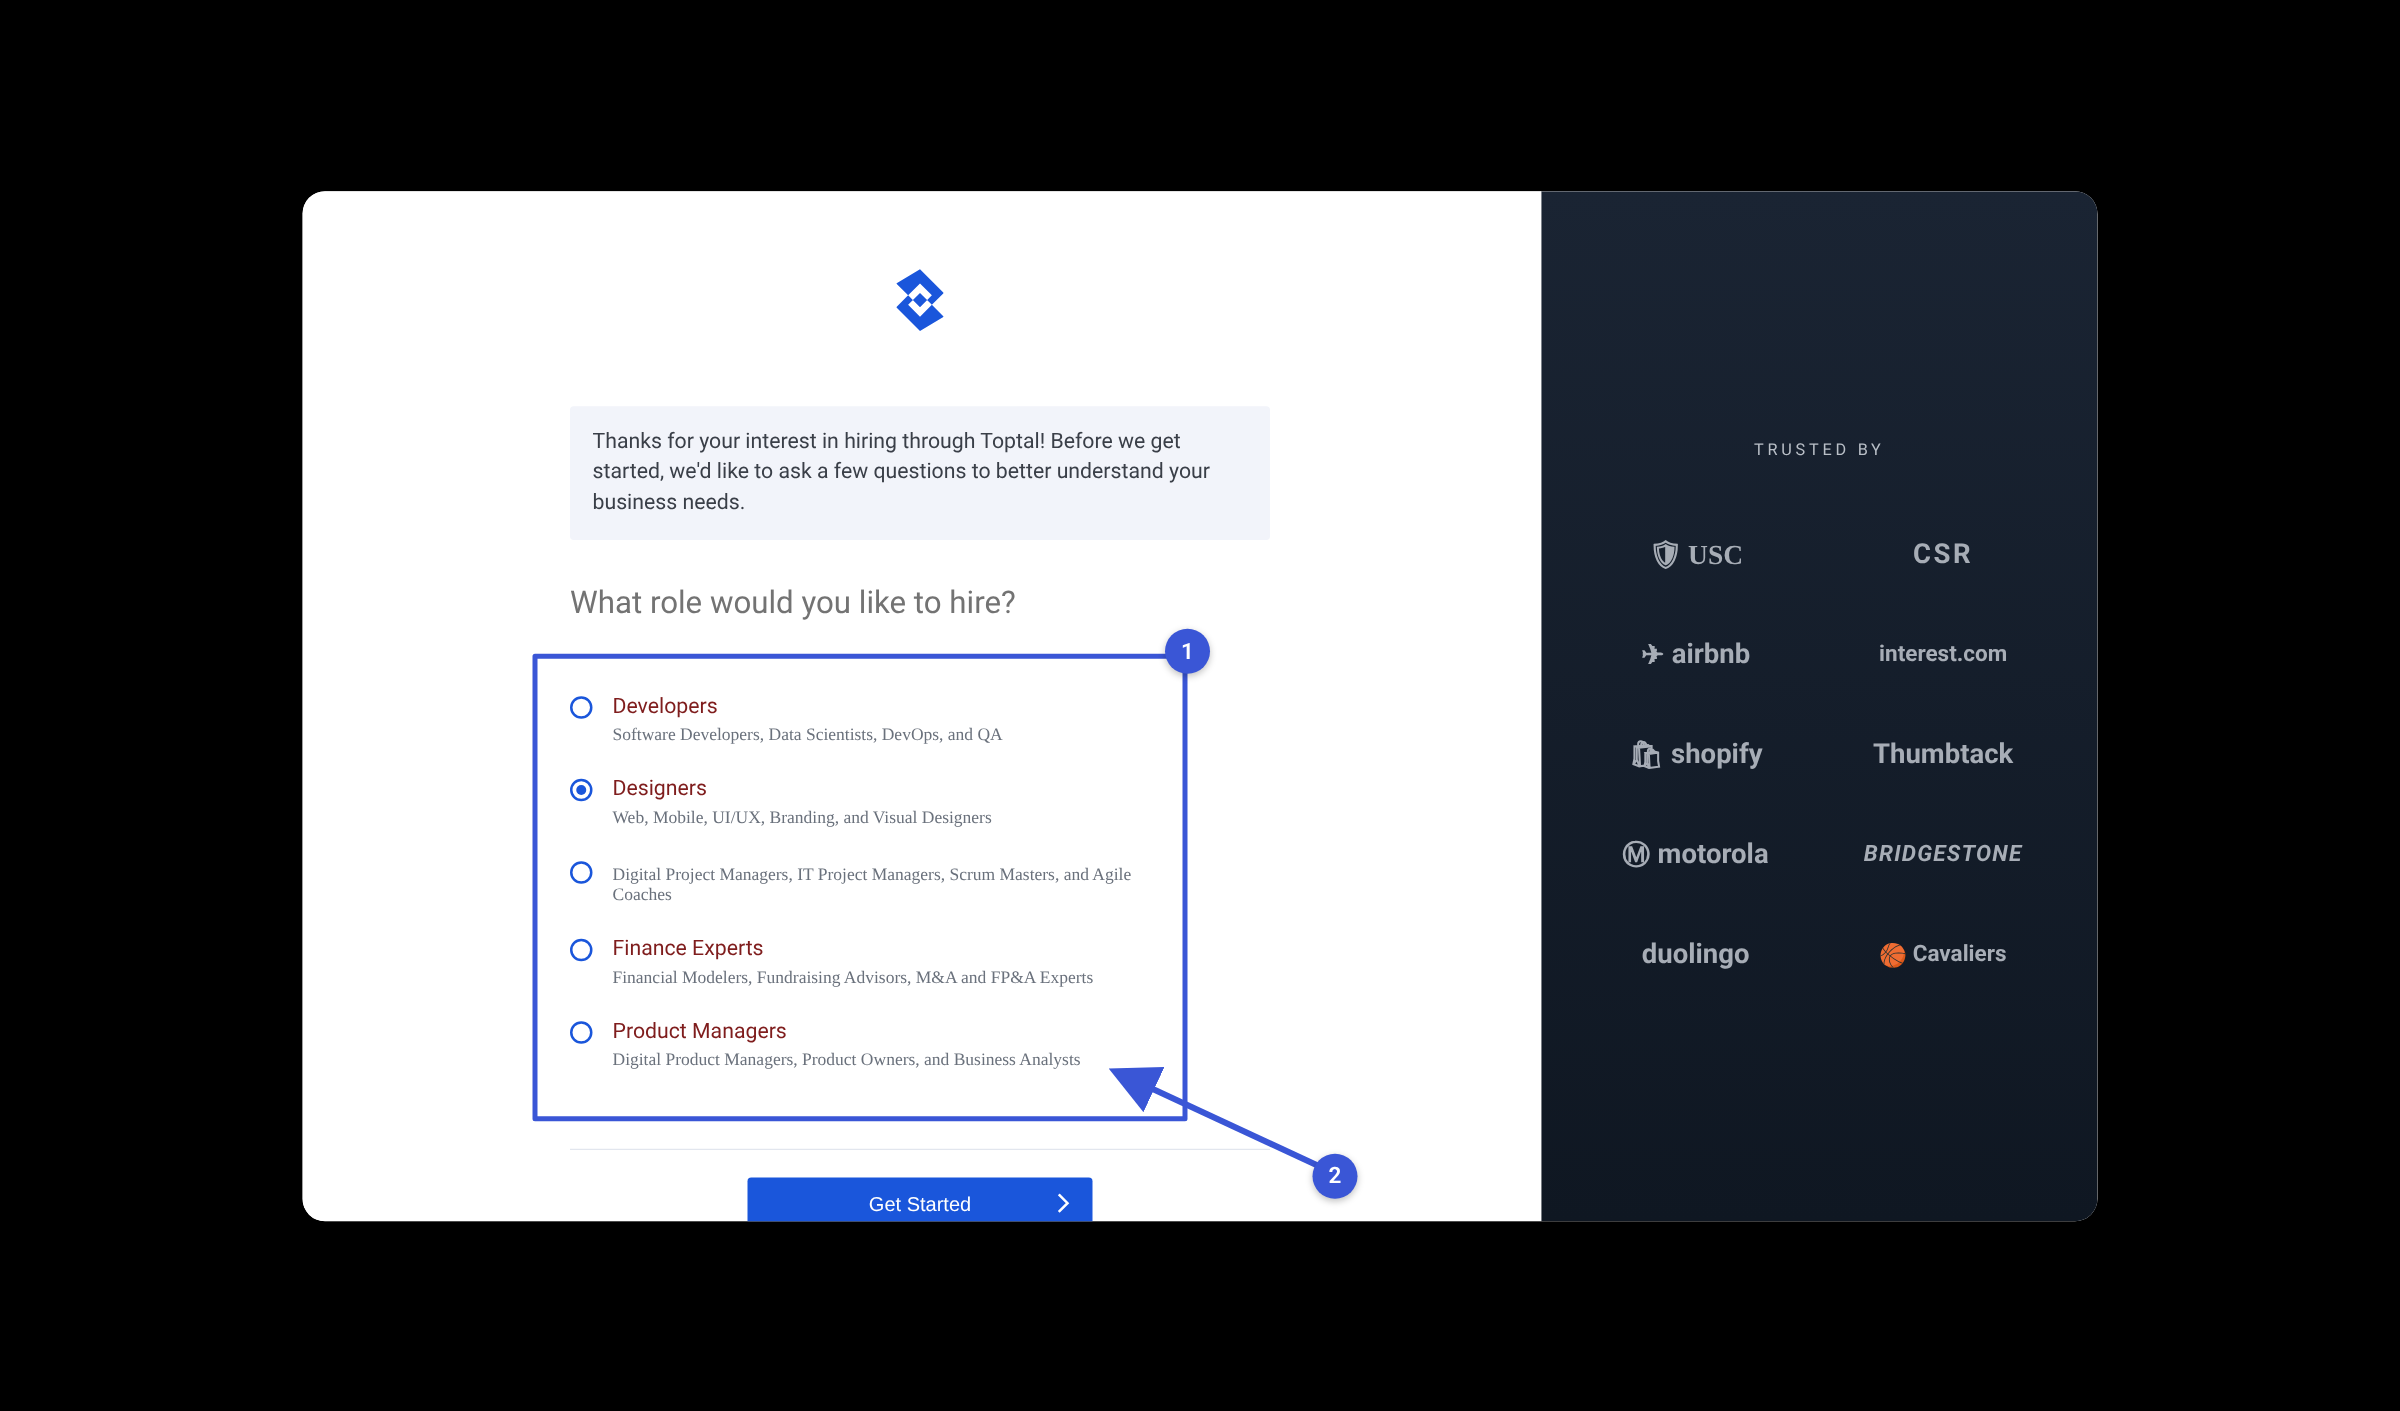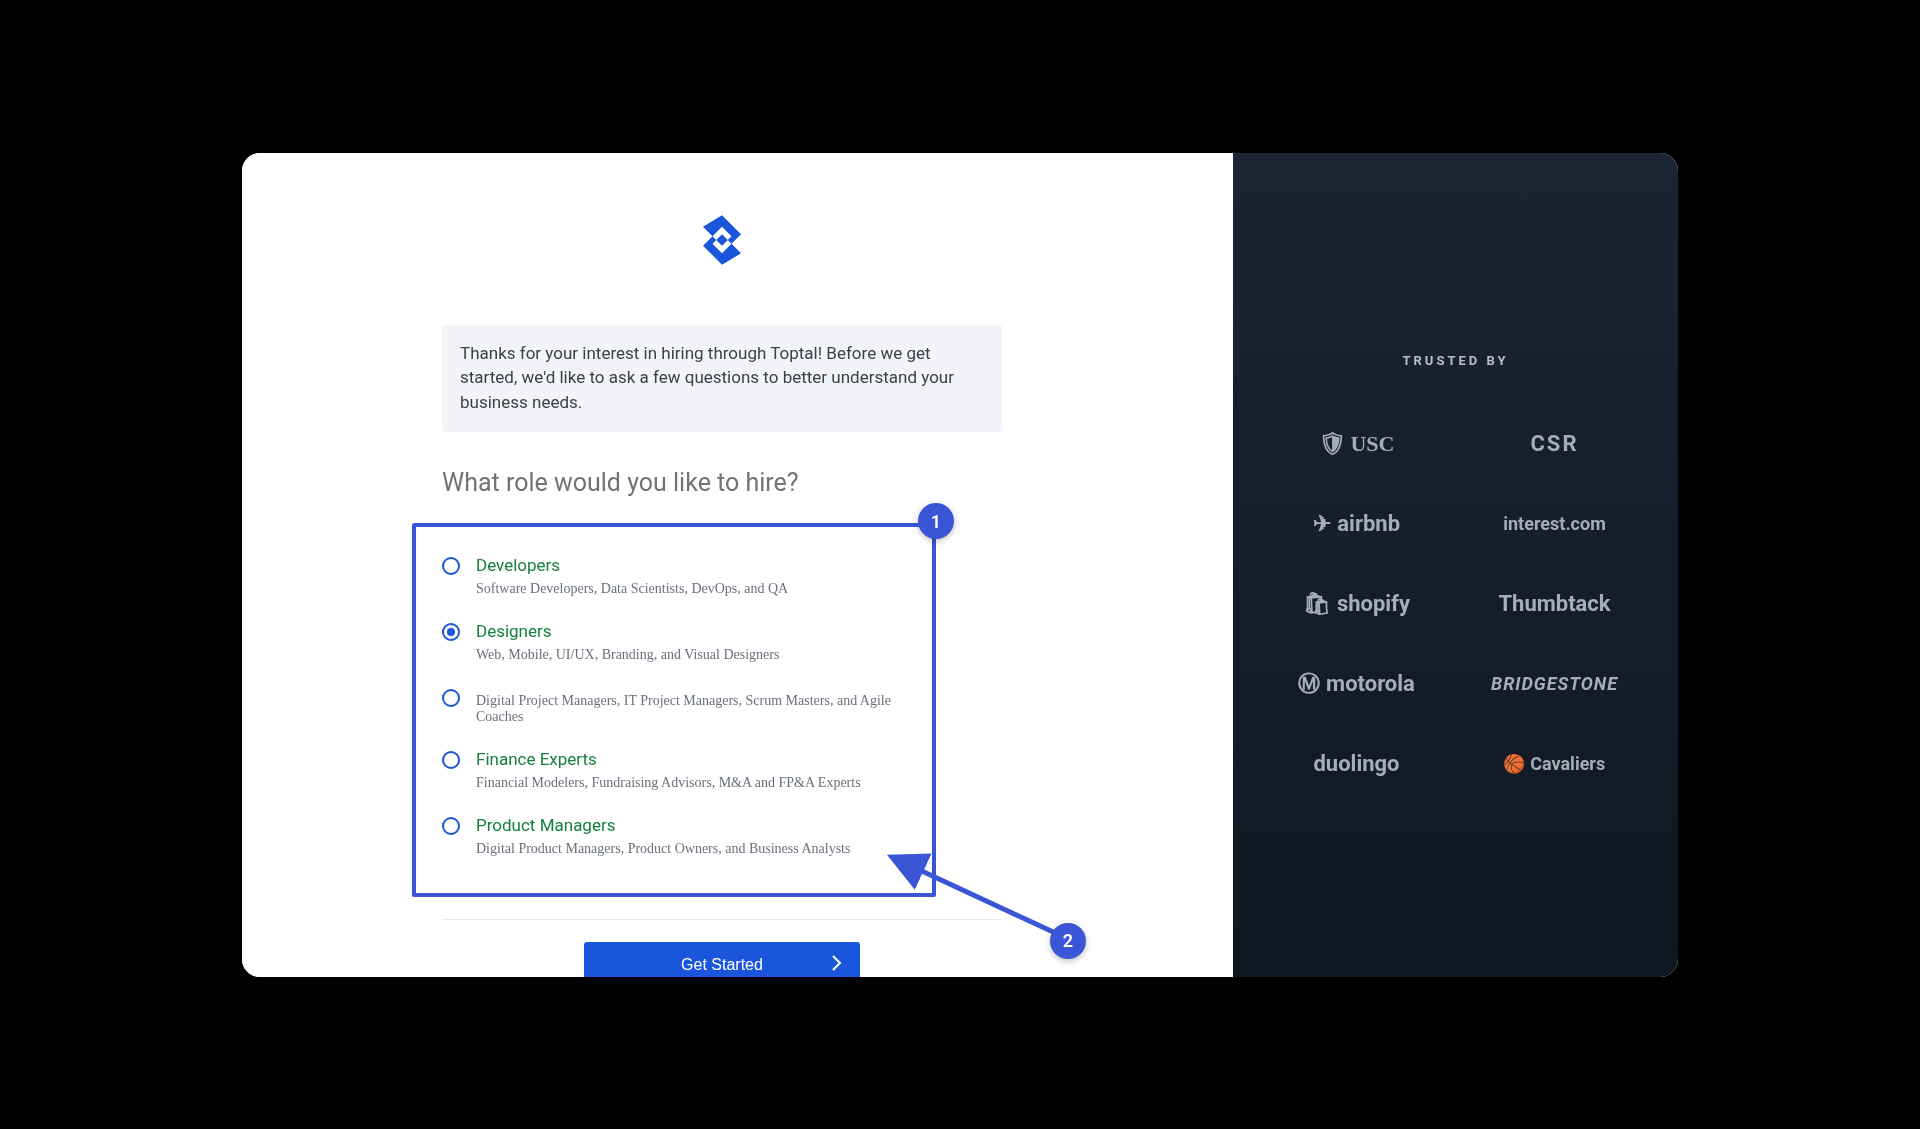--- a/index.html
+++ b/index.html
@@ -32,21 +32,21 @@
     display: flex;
     flex-direction: column;
     align-items: center;
     padding-top: 200px;
   }
   .trusted-by {
     font-size: 13px;
     letter-spacing: 3px;
     color: #b9bfc7;
     margin-bottom: 58px;
-    font-weight: 700;
+    font-weight: 400;
   }
   .logo-grid {
     display: grid;
     grid-template-columns: 1fr 1fr;
     column-gap: 48px;
     row-gap: 44px;
     justify-items: center;
     align-items: center;
   }
   .logo-cell {
@@ -60,21 +60,21 @@
     font-size: 22px;
     white-space: nowrap;
   }
   .logo-cell.small { font-size: 18px; }
   .logo-cell.serif { font-family: Georgia, "Times New Roman", serif; }
   .logo-cell.ital { font-style: italic; letter-spacing: 1px; }
 
   
   .left-inner {
     position: absolute;
-    left: 200px;
+    left: 214px;
     top: 62px;
     width: 560px;
   }
   .brand-logo {
     width: 560px;
     text-align: center;
     margin-bottom: 56px;
   }
   .brand-logo svg { width: 38px; height: 50px; }
 
@@ -120,21 +120,21 @@
   }
   .radio.selected::after {
     content: "";
     position: absolute;
     left: 3px; top: 3px;
     width: 8px; height: 8px;
     background: #1a56db;
     border-radius: 50%;
   }
   .opt-body { flex: 1 1 auto; }
-  .opt-title { font-size: 17px; color: #15803d; }
+  .opt-title { font-size: 17px; color: #7f1d1d; }
   .opt-sub   { font-size: 14px; color: #6a717c; margin-top: 6px; font-family: Liberation Serif, serif; }
 
   
   .anno-circle {
     position: absolute;
     width: 36px; height: 36px;
     border-radius: 50%;
     background: #3a56d6;
     color: #fff;
     font-size: 18px;

